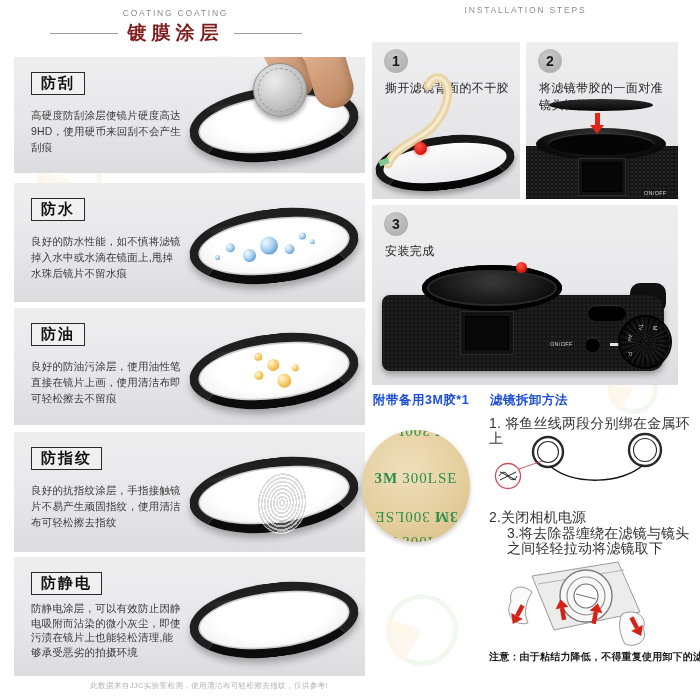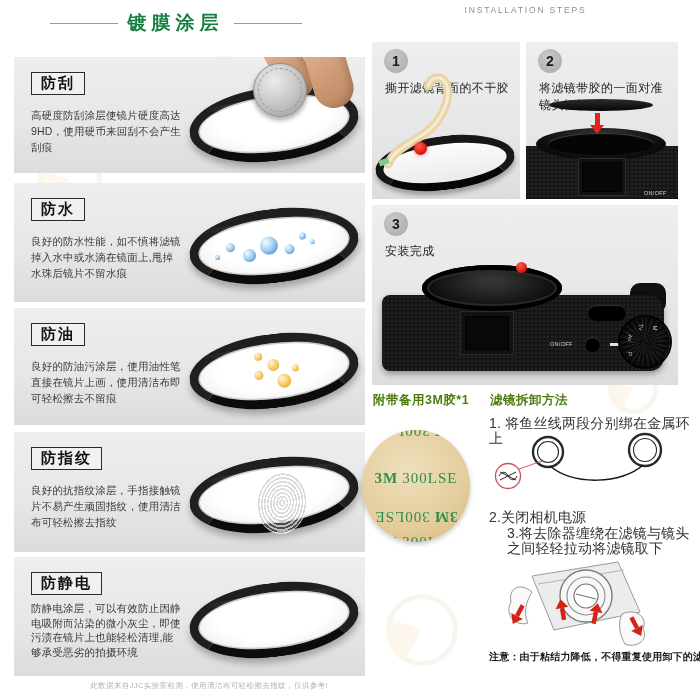--- a/index.html
+++ b/index.html
@@ -5,21 +5,21 @@
   html,body{margin:0;padding:0;background:#fff;}
   body{width:700px;height:700px;position:relative;overflow:hidden;
        font-family:"Liberation Sans","DejaVu Sans",sans-serif;color:#222;}
 
   
   .hdr{position:absolute;text-align:center;}
   .eyebrow{font-size:8.5px;letter-spacing:1.8px;color:#8d8d8d;}
   .title-row{display:flex;align-items:center;justify-content:center;gap:10px;margin-top:2px;}
   .rule{height:1px;background:#9b9b9b;width:68px;}
   .big-title{font-family:"DejaVu Serif","Liberation Serif",serif;font-size:19px;font-weight:bold;
-             letter-spacing:5px;color:#15803d;white-space:nowrap;}
+             letter-spacing:5px;color:#7f1d1d;white-space:nowrap;}
 
   
   .cpanel{position:absolute;left:14px;width:351px;overflow:hidden;
           background:linear-gradient(180deg,#eeeeef 0%,#e7e7e9 55%,#dcdcdf 100%);}
   .clabel{position:absolute;left:17px;top:15px;border:1.5px solid #2b2b2b;padding:1px 9px;
           font-size:15px;font-weight:bold;letter-spacing:2px;color:#101010;
           background:rgba(252,252,252,.35);}
   .cdesc{position:absolute;left:17px;top:50px;width:152px;font-size:10.5px;line-height:16px;
          color:#3a3a3a;letter-spacing:.2px;}
   .p5 .cdesc{top:44px;line-height:14.5px;}
@@ -92,21 +92,21 @@
           border:1px solid #2c2c2c;box-shadow:inset 0 0 0 4px #121212,inset 0 0 0 5px #000;}
   .c3oval{position:absolute;left:206px;top:40px;width:38px;height:16px;border-radius:9px;background:#000;box-shadow:inset 0 1px 1px #333;}
   .c3pwr{position:absolute;left:203px;top:72px;width:15px;height:15px;border-radius:50%;background:#000;box-shadow:inset 0 1px 1px #3a3a3a;}
   .c3dash{position:absolute;left:228px;top:78px;width:9px;height:3px;background:#e3e3e3;}
   .c3dial{position:absolute;left:238px;top:52px;width:50px;height:50px;border-radius:50%;
           background:repeating-conic-gradient(#1c1c1c 0 7deg,#0a0a0a 7deg 14deg);
           box-shadow:0 0 0 2px #000,inset 0 0 8px #000;}
   .dlab{position:absolute;font-size:6px;color:#c9c9c9;transform:rotate(90deg);}
 
   
-  .btitle{position:absolute;font-size:12.5px;font-weight:bold;color:#4d7c0f;letter-spacing:.5px;}
+  .btitle{position:absolute;font-size:12.5px;font-weight:bold;color:#1d4ed8;letter-spacing:.5px;}
   .rstep{position:absolute;font-size:14px;color:#333;line-height:15px;letter-spacing:.2px;}
   .rnote{position:absolute;font-size:10px;font-weight:600;color:#1a1a1a;white-space:nowrap;letter-spacing:.2px;}
   .sticker{position:absolute;left:362px;top:430px;width:108px;height:112px;border-radius:50%;overflow:hidden;
            background:radial-gradient(circle at 42% 35%,#eedfbc 0%,#e4ce9d 58%,#d5bb83 100%);
            box-shadow:0 2px 5px rgba(0,0,0,.22);}
   .strow{position:absolute;left:0;right:0;text-align:center;white-space:nowrap;
          font-family:"Liberation Serif","DejaVu Serif",serif;color:#2e8f4d;font-size:15px;letter-spacing:1px;}
   .strow .b{font-weight:bold;margin-right:4px;}
   .flip{transform:rotate(180deg);}
 
@@ -121,20 +121,21 @@
 </head>
 <body>
 
 <div class="wm" style="left:198px;top:56px;width:42px;height:42px;"></div>
 <div class="wm" style="left:38px;top:148px;width:54px;height:54px;"></div>
 <div class="wm" style="left:596px;top:46px;width:36px;height:36px;"></div>
 <div class="wm" style="left:386px;top:594px;width:62px;height:62px;"></div>
 <div class="wm" style="left:608px;top:364px;width:40px;height:40px;"></div>
 
 <div class="hdr" style="left:18px;top:8px;width:315px;">
+  <div class="eyebrow">COATING COATING</div>
   <div class="title-row">
     <div class="rule"></div>
     <div class="big-title">镀膜涂层</div>
     <div class="rule"></div>
   </div>
 </div>
 
 <div class="cpanel" style="top:57px;height:116px;">
   <div class="clabel">防刮</div>
   <div class="cdesc">高硬度防刮涂层使镜片硬度高达9HD，使用硬币来回刮不会产生刮痕</div>

